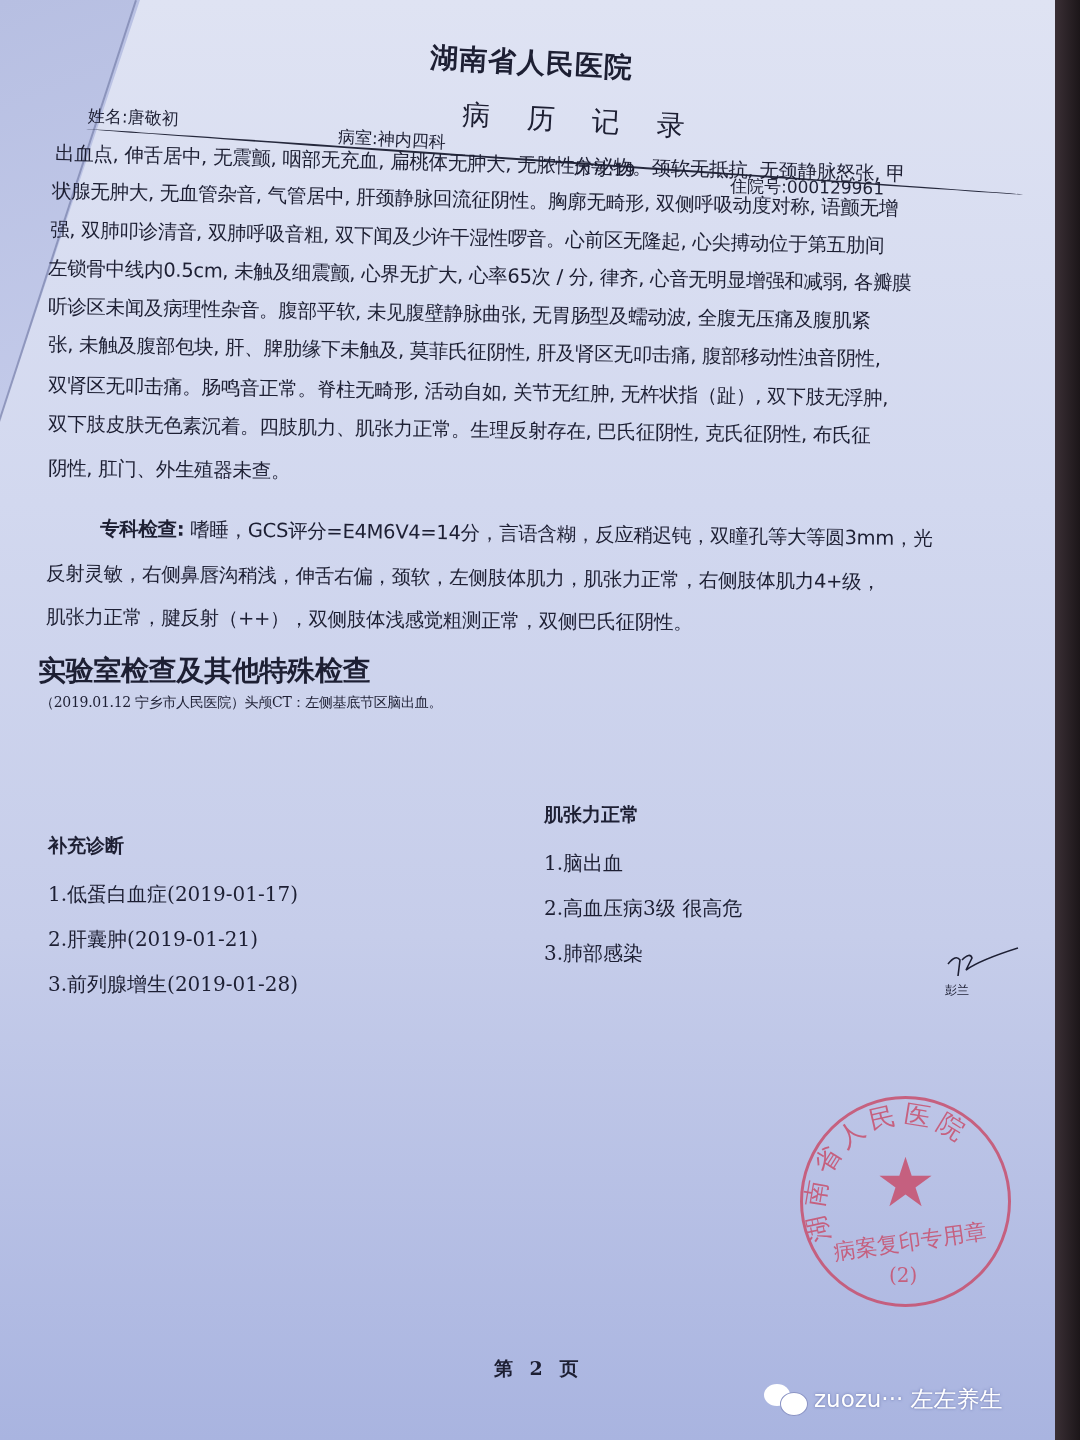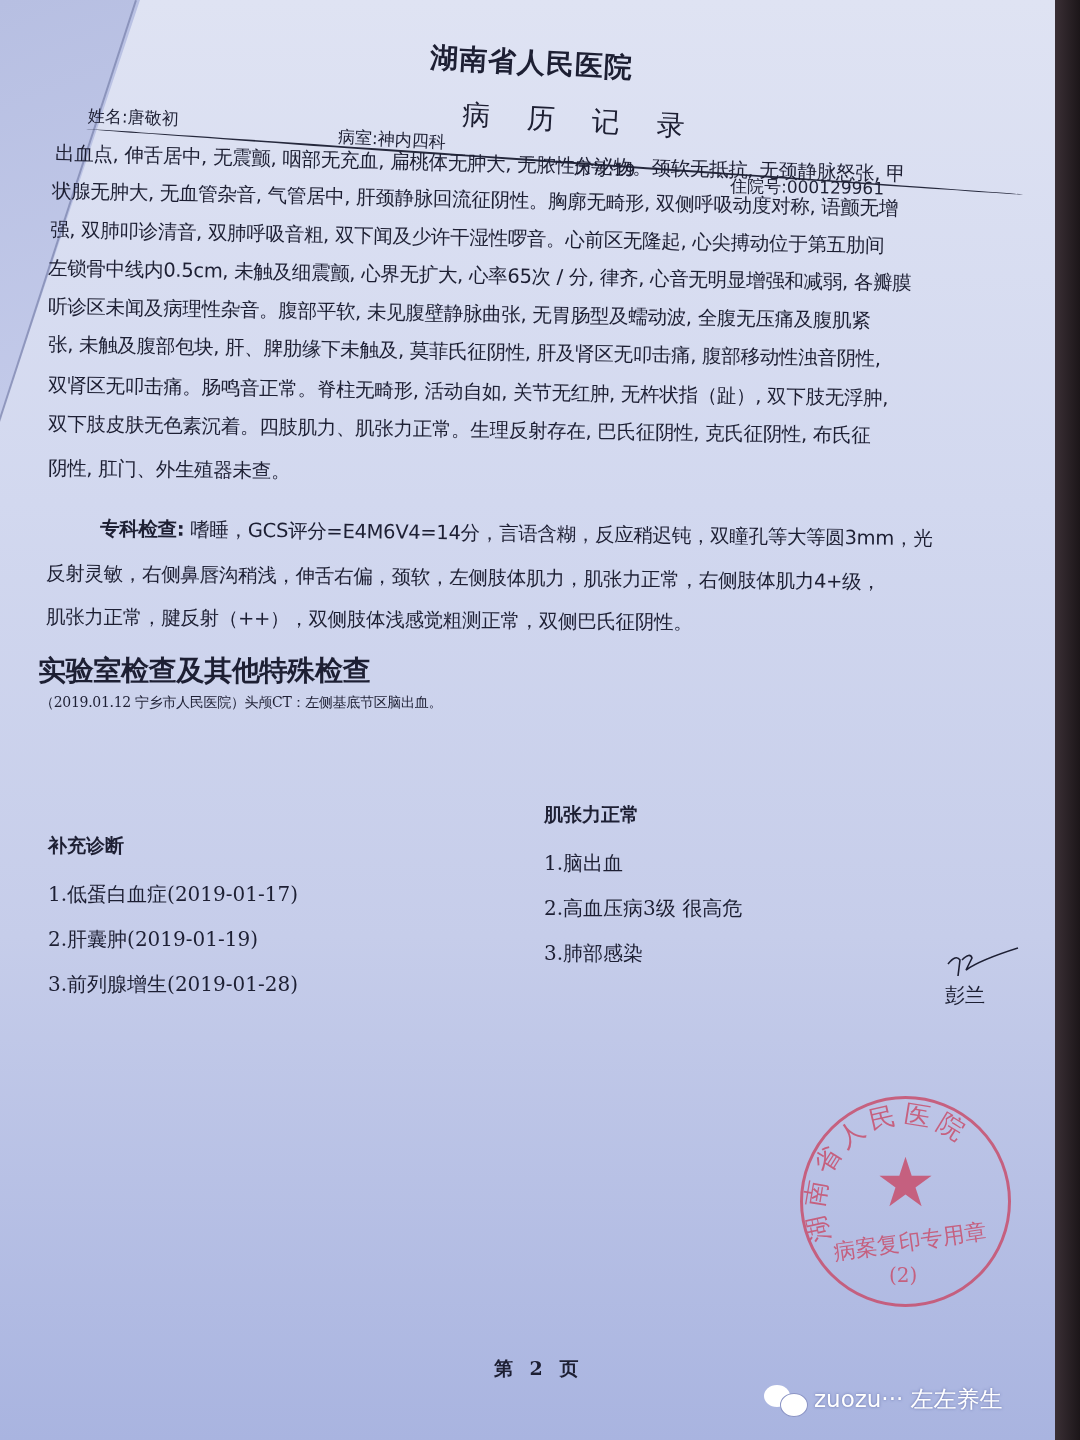--- a/index.html
+++ b/index.html
@@ -45,35 +45,35 @@
     transform-origin: left; transform: rotate(4deg); border-radius: 50%;
   }
   .body-line {
     position: absolute; left: 52px; font-size: 19.5px; white-space: nowrap;
     font-family: "DejaVu Sans", sans-serif; letter-spacing: -0.3px;
   }
   .sec-title { font-weight: bold; }
   .diag-col { position: absolute; font-size: 20px; font-family: "DejaVu Serif", serif; }
   .diag-col .ttl { font-weight: bold; font-family: "DejaVu Sans", sans-serif; margin-bottom: 22px; font-size: 19px; }
   .diag-col .item { margin-bottom: 18px; }
-  .signature { position: absolute; left: 945px; top: 950px; font-size: 20px; text-align: right; }
+  .signature { position: absolute; left: 945px; top: 950px; font-size: 12px; text-align: right; }
   .sig-scrawl {
     position: absolute; left: 940px; top: 946px; width: 80px; height: 40px;
   }
   .stamp {
     position: absolute; left: 800px; top: 1096px; width: 205px; height: 205px;
     border: 3px solid #c8506e; border-radius: 50%; color: #c8506e; opacity: .85;
   }
   .stamp .star { position: absolute; left: 72px; top: 50px; font-size: 68px; line-height: 1; }
   .stamp .arc { position: absolute; left: 0; top: 0; width: 205px; height: 205px; }
   .stamp .purpose { position: absolute; left: 30px; top: 128px; font-size: 22px; transform: rotate(-8deg); font-family: "DejaVu Sans", sans-serif; }
   .stamp .num { position: absolute; left: 86px; top: 164px; font-size: 20px; }
   .page-num { position: absolute; left: 494px; top: 1356px; font-size: 19px; font-weight: bold; letter-spacing: 5px; }
   .watermark {
-    position: absolute; left: 764px; top: 1384px; display: flex; align-items: flex-end; gap: 6px;
+    position: absolute; left: 764px; top: 1384px; display: flex; align-items: flex-start; gap: 6px;
     color: #ffffff; font-size: 23px; font-family: "DejaVu Sans", sans-serif; text-shadow: 0 0 3px #6670a8;
   }
   .wm-icon { width: 44px; height: 30px; position: relative; }
   .wm-icon span { position: absolute; background: #fff; border-radius: 50%; }
 </style>
 </head>
 <body>
 
 <div class="page">
   <div class="under-sheet"></div>
@@ -108,21 +108,21 @@
     <div class="body-line" style="top:564px;left:46px;transform:rotate(0.6deg)">反射灵敏，右侧鼻唇沟稍浅，伸舌右偏，颈软，左侧肢体肌力，肌张力正常，右侧肢体肌力4+级，</div>
     <div class="body-line" style="top:606px;left:46px;transform:rotate(0.5deg)">肌张力正常，腱反射（++），双侧肢体浅感觉粗测正常，双侧巴氏征阴性。</div>
   </div>
 
   <div class="body-line sec-title" style="top:652px;left:38px;font-size:28px">实验室检查及其他特殊检查</div>
   <div class="body-line" style="top:694px;left:40px;font-family:'DejaVu Serif',serif;font-size:14px">（2019.01.12 宁乡市人民医院）头颅CT：左侧基底节区脑出血。</div>
 
   <div class="diag-col" style="left:48px;top:833px">
     <div class="ttl">补充诊断</div>
     <div class="item">1.低蛋白血症(2019-01-17)</div>
-    <div class="item">2.肝囊肿(2019-01-19)</div>
+    <div class="item">2.肝囊肿(2019-01-21)</div>
     <div class="item">3.前列腺增生(2019-01-28)</div>
   </div>
 
   <div class="diag-col" style="left:544px;top:802px">
     <div class="ttl">肌张力正常</div>
     <div class="item">1.脑出血</div>
     <div class="item">2.高血压病3级 很高危</div>
     <div class="item">3.肺部感染</div>
   </div>
 

